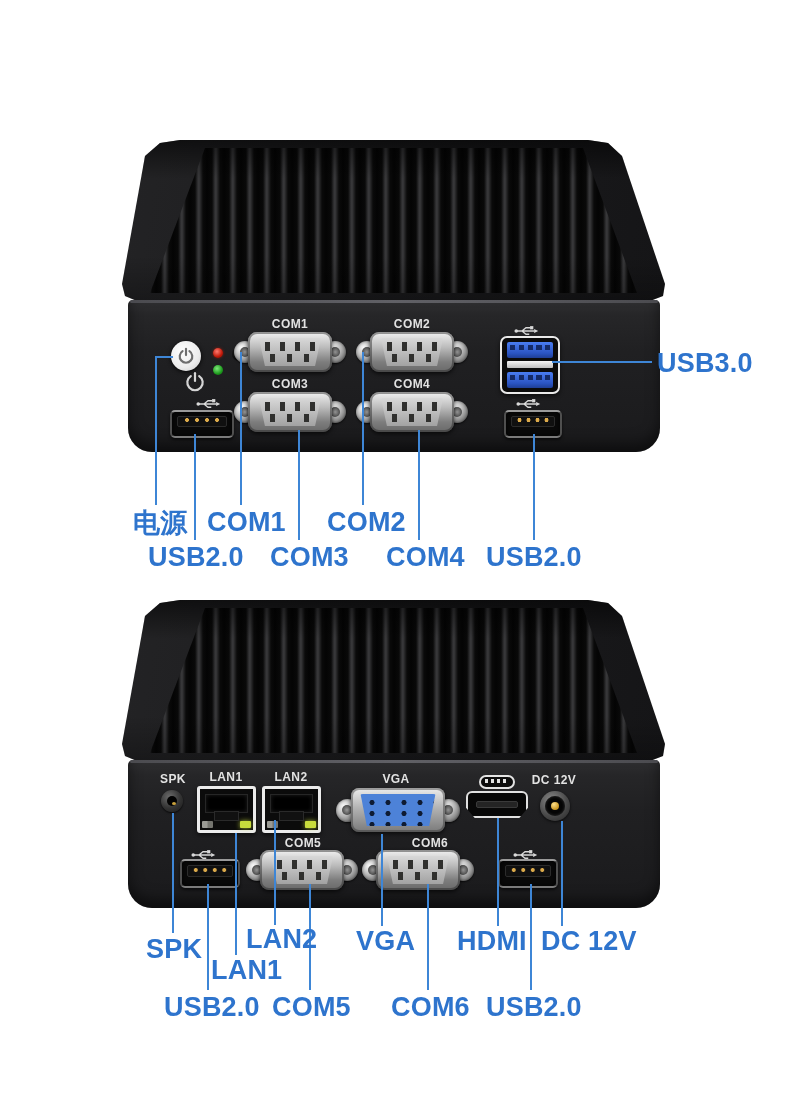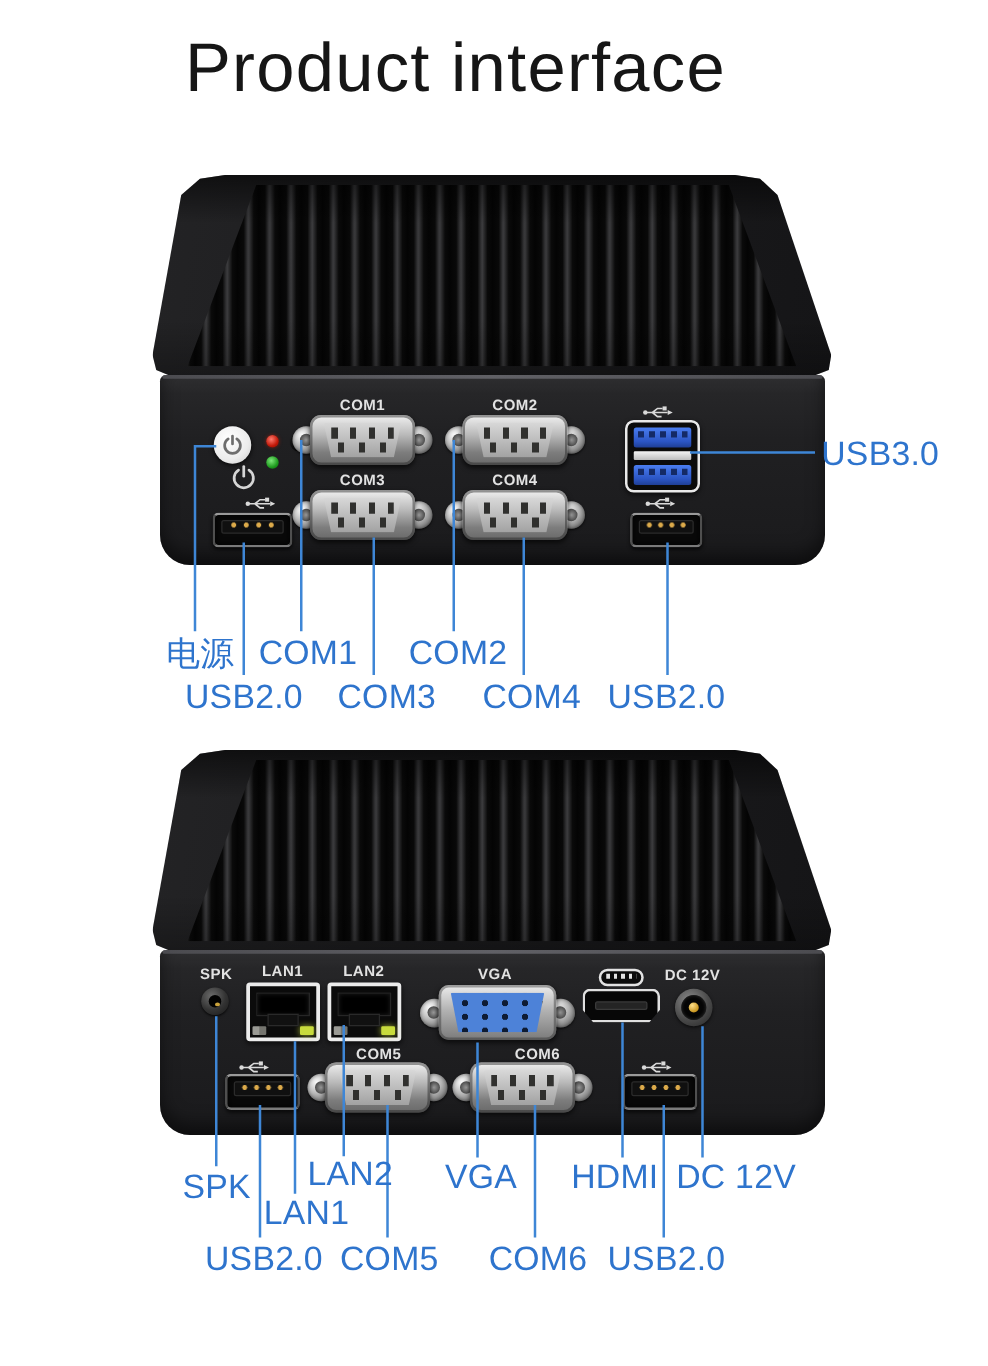--- a/index.html
+++ b/index.html
@@ -21,21 +21,21 @@
   .panel{position:absolute;left:128px;width:532px;
     background:linear-gradient(180deg,#303032 0%,#262628 10%,#202022 34%,#1a1a1c 100%);
     border-radius:5px 5px 24px 24px;
     box-shadow:inset 0 -8px 14px rgba(0,0,0,.5);}
   .panel::before{content:"";position:absolute;left:2px;right:2px;top:0;height:3px;border-radius:3px;
     background:linear-gradient(90deg,#515156,#6a6a70 50%,#515156);opacity:.85;}
 
   
   .vl{position:absolute;width:2px;background:#3e86d6;}
   .hl{position:absolute;height:2px;background:#3e86d6;}
-  .co{position:absolute;font-size:27px;font-weight:400;color:#2e74cd;white-space:nowrap;letter-spacing:.2px;}
+  .co{position:absolute;font-size:27px;font-weight:700;color:#2e74cd;white-space:nowrap;letter-spacing:.2px;}
 
   
   .plabel{position:absolute;transform:translateX(-50%);font-size:12px;font-weight:700;
           color:#e2e2e2;letter-spacing:.4px;white-space:nowrap;}
 
   
   .db9{position:absolute;width:112px;height:42px;}
   .screw{position:absolute;top:10px;width:22px;height:22px;border-radius:50%;
     background:radial-gradient(circle at 35% 32%,#fdfdfd,#b5b5b5 45%,#6f6f6f 80%,#565656);
     box-shadow:0 1px 2px rgba(0,0,0,.7),inset 0 0 3px rgba(0,0,0,.45);}
@@ -131,21 +131,20 @@
     background:radial-gradient(circle at 40% 35%,#7ee87a,#1d9a1d 60%,#0c5c0c);}
   .resetdot{position:absolute;width:14px;height:14px;border-radius:50%;
     background:radial-gradient(circle at 40% 35%,#242424,#000);}
   .glyph{position:absolute;}
 </style>
 </head>
 <body>
 
 <div class="canvas">
 
-  <h1 class="title">Product interface</h1>
 
   <div>
     <div class="heatsink" style="top:140px">
       <div class="fins"></div>
       <div class="shade"></div>
     </div>
     <div class="panel" style="top:300px;height:152px">
 
       <div class="pwrbtn" style="left:43px;top:41px">
         <svg width="18" height="18" viewBox="0 0 20 20">

